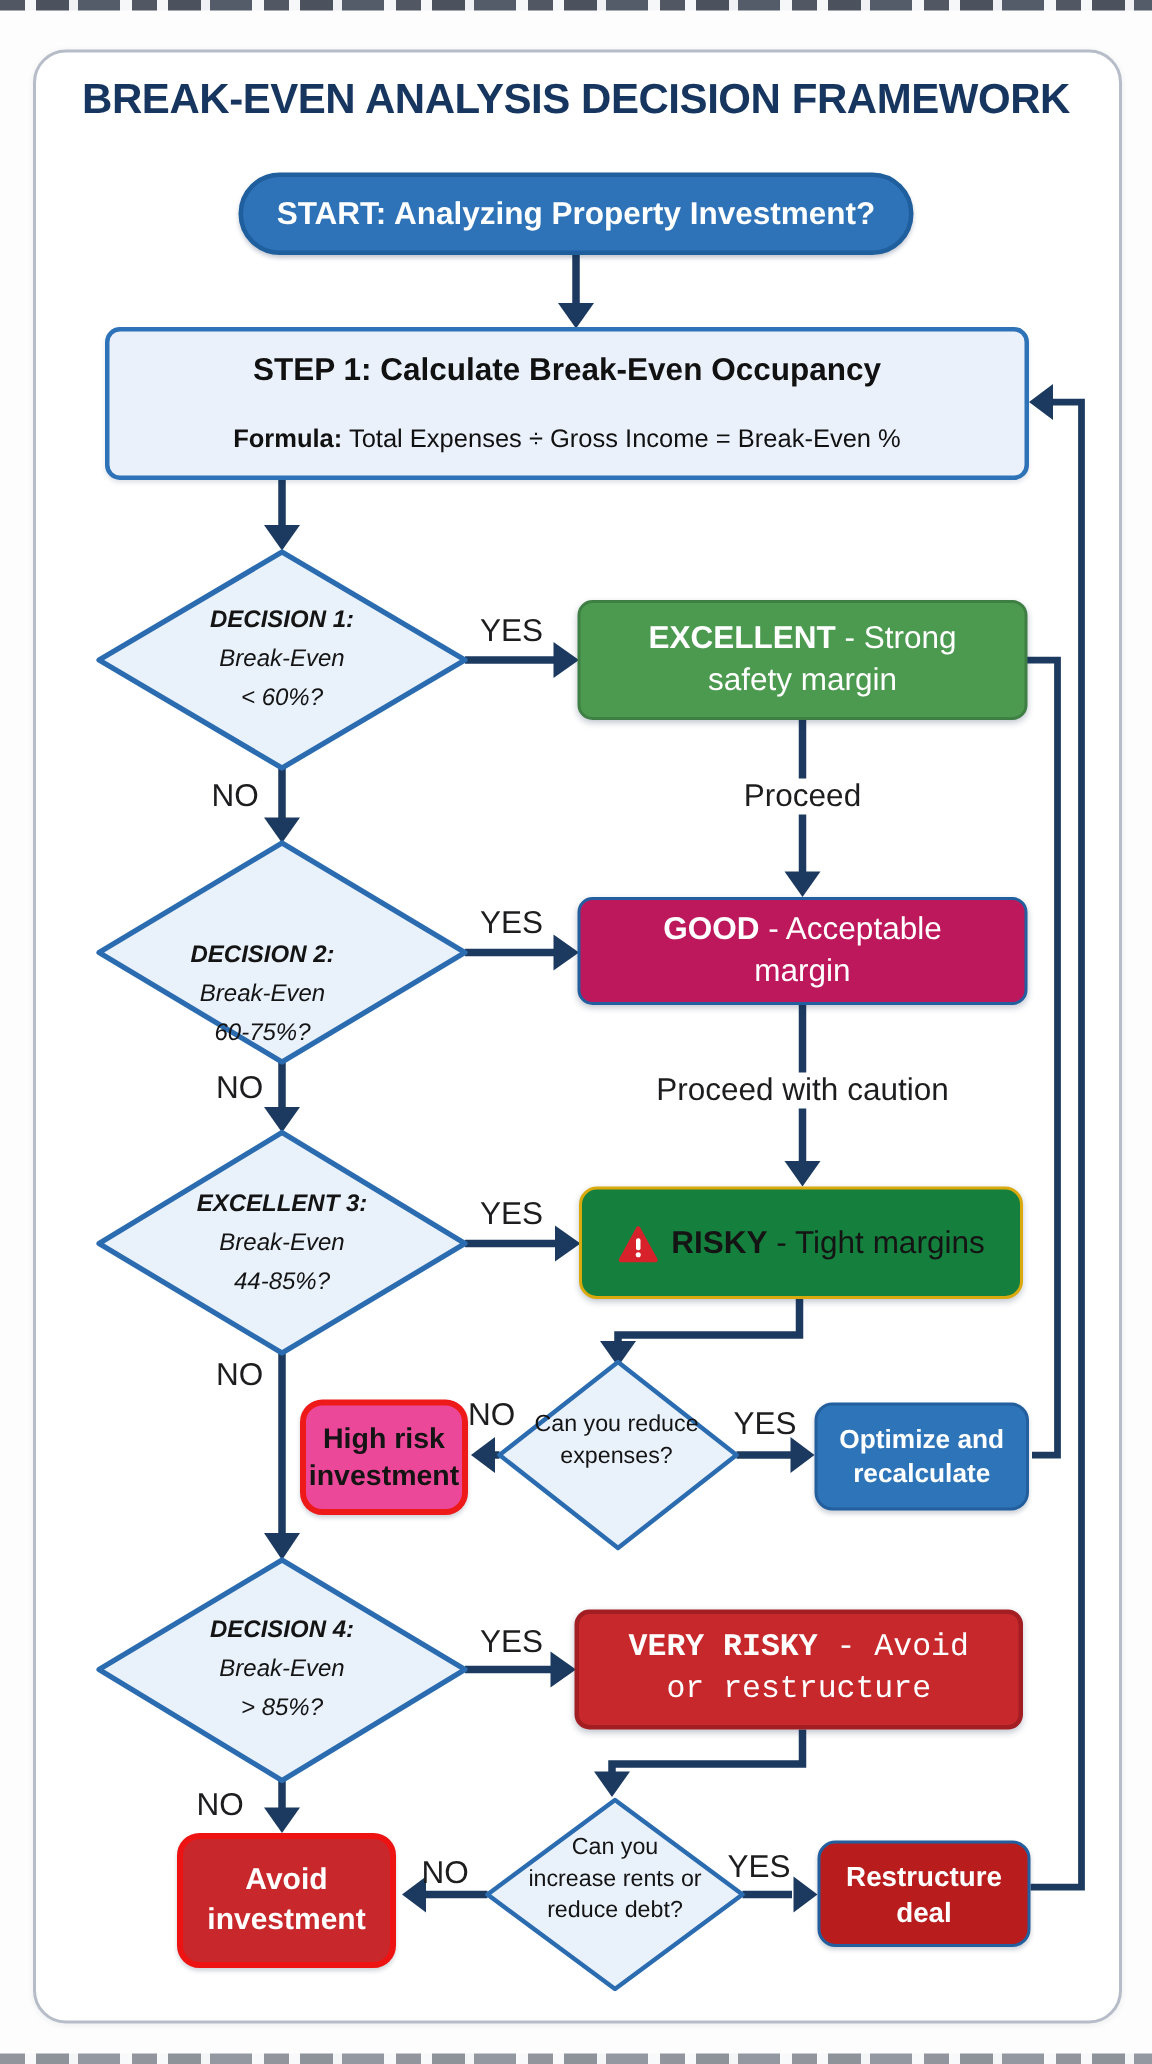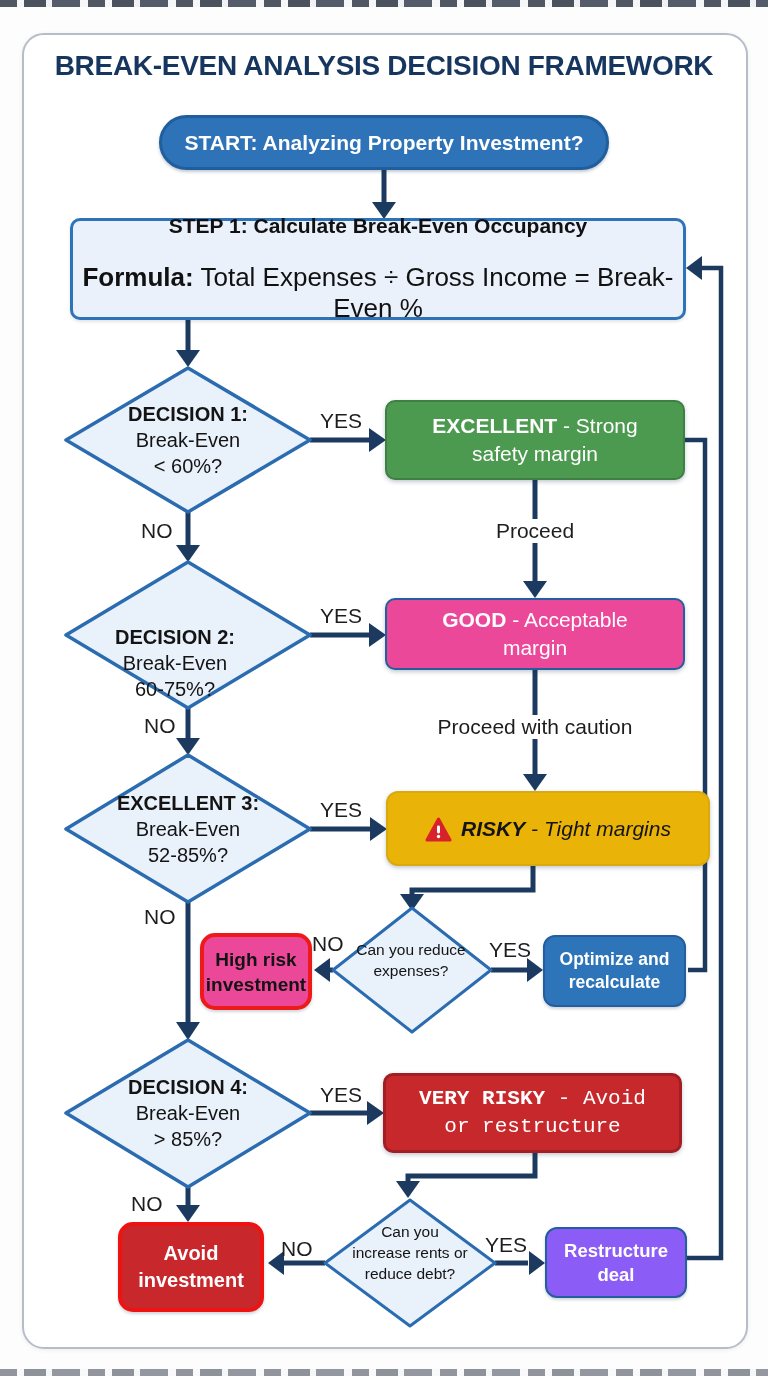--- a/index.html
+++ b/index.html
@@ -16,42 +16,42 @@
   svg.overlay{position:absolute;left:0;top:0;}
   .node{position:absolute;display:flex;align-items:center;justify-content:center;
         text-align:center;box-sizing:border-box;}
   .pill{left:159px;top:115px;width:450px;height:55px;border-radius:28px;background:#2e72b8;
         border:3px solid #1f5f9e;color:#fff;font-size:21px;font-weight:bold;
         box-shadow:0 2px 3px rgba(20,40,70,.25);}
   .step1{left:70px;top:218px;width:616px;height:102px;border-radius:10px;background:#eaf1fb;
          border:3.5px solid #2e72b8;flex-direction:column;gap:24px;color:#111;
          box-shadow:0 2px 3px rgba(20,40,70,.12);}
   .step1 .l1{font-size:21px;font-weight:bold;}
-  .step1 .l2{font-size:26px;}
+  .step1 .l2{font-size:17px;}
   .step1 .l2 b{font-weight:bold;}
   .bigbox{border-radius:10px;color:#fff;font-size:21px;line-height:28px;
           box-shadow:0 2px 4px rgba(20,40,70,.25);}
   .bigbox .kw{font-weight:bold;}
   .excellent{left:385px;top:400px;width:300px;height:80px;background:#4c9950;border:2.5px solid #3e7f44;}
-  .good{left:385px;top:598px;width:300px;height:72px;background:#ec4899;border:2.5px solid #235f9e;}
-  .risky{left:386px;top:791px;width:324px;height:75px;background:#eab308;border:2.5px solid #d9a90e;
-         color:#141414;border-radius:12px;font-style:italic;}
+  .good{left:385px;top:598px;width:300px;height:72px;background:#be185d;border:2.5px solid #235f9e;}
+  .risky{left:386px;top:791px;width:296px;height:75px;background:#15803d;border:2.5px solid #d9a90e;
+         color:#141414;border-radius:12px;}
   .veryrisky{left:383px;top:1073px;width:299px;height:80px;background:#c7282c;border:3px solid #a21e22;font-family:Liberation Mono, monospace;}
   .txtwrap{display:inline-block;}
   .w240{width:240px;} .w210{width:210px;} .w250{width:250px;}
   .smallbox{border-radius:12px;font-weight:bold;box-shadow:0 2px 3px rgba(20,40,70,.2);}
   .highrisk{left:200px;top:933px;width:112px;height:77px;background:#ec4899;border:4px solid #ee1a1a;
             color:#141414;font-size:19px;line-height:25px;border-radius:15px;}
   .optimize{left:543px;top:935px;width:143px;height:72px;background:#2e74b9;border:2.5px solid #235f9e;
             color:#fff;font-size:17.5px;line-height:23px;}
   .avoid{left:118px;top:1222px;width:146px;height:90px;background:#c8272c;border:4px solid #ee1313;
          color:#fff;font-size:20px;line-height:27px;border-radius:15px;}
-  .restructure{left:545px;top:1227px;width:142px;height:71px;background:#8b5cf6;border:2.5px solid #235f9e;
+  .restructure{left:545px;top:1227px;width:142px;height:71px;background:#b91c1c;border:2.5px solid #235f9e;
             color:#fff;font-size:18.5px;line-height:24px;}
-  .dtext{position:absolute;text-align:center;color:#141414;font-size:20px;line-height:26px;}
+  .dtext{position:absolute;text-align:center;color:#141414;font-size:16px;line-height:26px;font-style:italic;}
   .dtext .dt{font-weight:bold;}
   .sdtext{position:absolute;text-align:center;color:#141414;font-size:15.5px;line-height:21px;}
   .lbl{position:absolute;color:#1d1d1f;font-size:21px;white-space:nowrap;}
   .lbl.onln{background:#ffffff;padding:0 7px;}
   .center-x{transform:translateX(-50%);}
   .warn{display:inline-flex;margin-right:9px;position:relative;top:1px;}
 </style>
 </head>
 <body>
 
@@ -138,21 +138,21 @@
     <div>&lt; 60%?</div>
   </div>
   <div class="dtext" style="left:85px;top:596px;width:180px;margin-top:28px;">
     <div class="dt">DECISION 2:</div>
     <div>Break-Even</div>
     <div>60-75%?</div>
   </div>
   <div class="dtext" style="left:98px;top:790px;width:180px;">
     <div class="dt">EXCELLENT 3:</div>
     <div>Break-Even</div>
-    <div>52-85%?</div>
+    <div>44-85%?</div>
   </div>
   <div class="dtext" style="left:98px;top:1074px;width:180px;">
     <div class="dt">DECISION 4:</div>
     <div>Break-Even</div>
     <div>&gt; 85%?</div>
   </div>
 
   <div class="sdtext" style="left:356px;top:939px;width:110px;">Can you reduce expenses?</div>
   <div class="sdtext" style="left:350px;top:1221px;width:120px;">Can you increase rents or reduce debt?</div>
 

